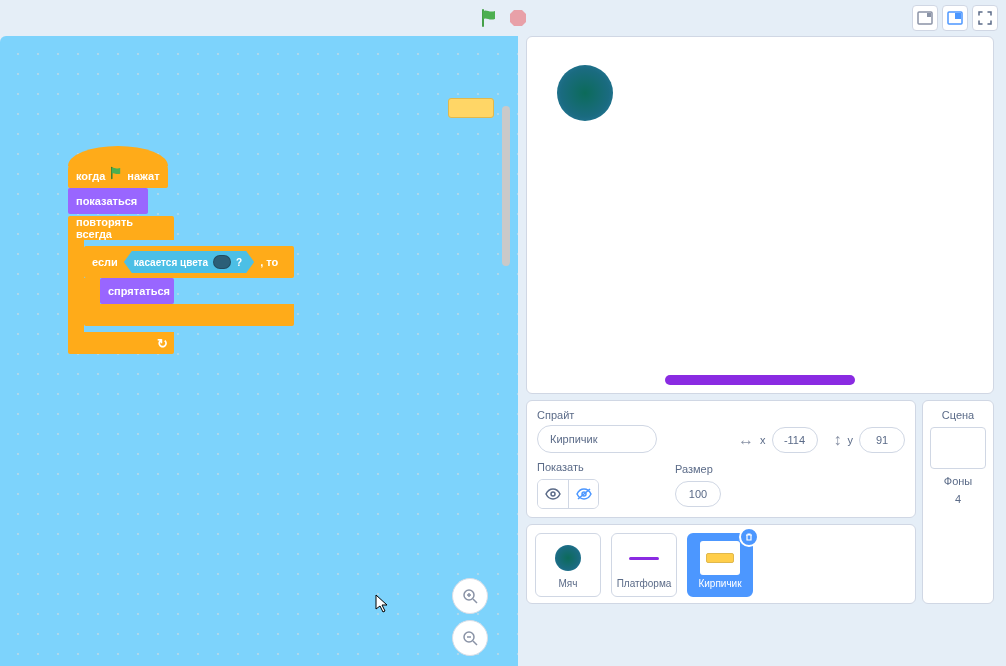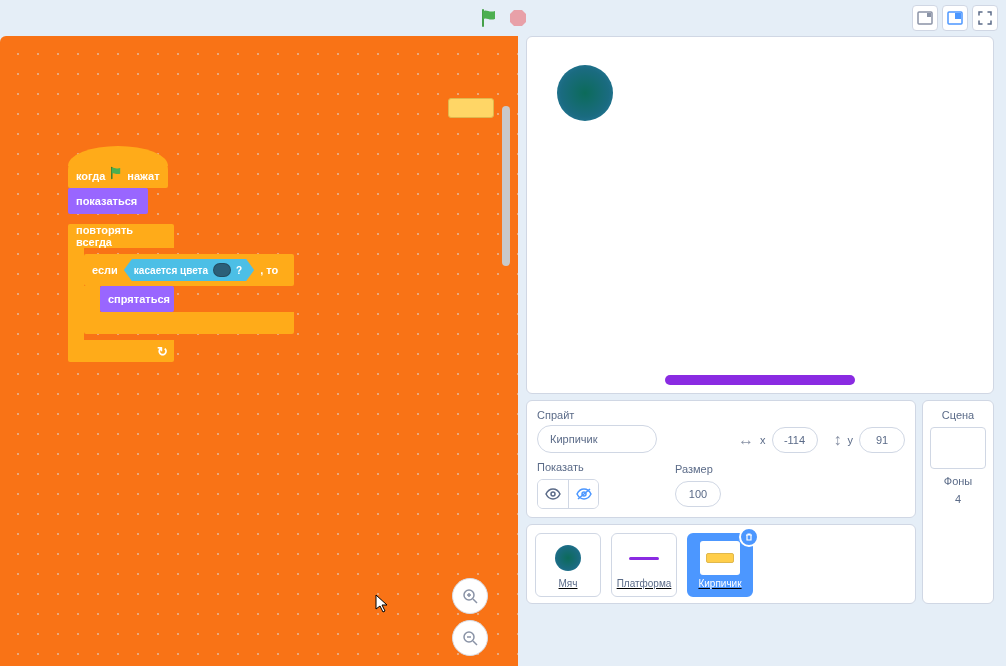--- a/index.html
+++ b/index.html
@@ -8,35 +8,35 @@
 
 .topbar { height: 36px; display: flex; align-items: center; justify-content: center; position: relative; }
 .topbar-center { display: flex; gap: 10px; align-items: center; }
 .flag-icon svg, .stop-icon svg { display: block; }
 .topbar-right { position: absolute; right: 8px; top: 5px; display: flex; gap: 4px; }
 .view-btn { width: 26px; height: 26px; background: #fff; border: 1px solid #d0d7e4; border-radius: 4px; display: flex; align-items: center; justify-content: center; cursor: pointer; }
 .view-btn svg { display: block; }
 
 
 .main { display: flex; height: 630px; }
-.code-area { width: 518px; background: #f97316; position: relative; border-radius: 6px 0 0 0; overflow: hidden; text-decoration: underline; }
+.code-area { width: 518px; background: #7dd3fc; position: relative; border-radius: 6px 0 0 0; overflow: hidden; text-decoration: underline; }
 .code-area::before { content: ""; position: absolute; inset: 0; background-image: radial-gradient(circle, #dcdcdc 1px, transparent 1px); background-size: 20px 20px; background-position: 8px 8px; opacity: 0.5; }
 .scrollbar-track { position: absolute; right: 6px; top: 50px; width: 10px; height: 350px; background: transparent; }
 .scrollbar-thumb { width: 8px; height: 160px; background: #c9c9c9; border-radius: 4px; margin-top: 20px; }
 
 .floating-block { position: absolute; top: 62px; right: 24px; width: 46px; height: 20px; background: #ffd666; border: 1px solid #e0b84d; border-radius: 3px; }
 
 
 .blocks-stack { position: absolute; left: 68px; top: 118px; }
 .block { font-size: 11px; color: #fff; font-weight: 600; position: relative; }
 .hat-block { background: #ffab19; width: 100px; height: 34px; border-radius: 16px 16px 2px 2px; display: flex; align-items: flex-end; padding: 0 8px 6px 8px; gap: 4px; }
 .hat-block::before { content:""; position:absolute; top:-8px; left:0; width:100px; height:20px; background:#ffab19; border-radius: 50% 50% 0 0 / 100% 100% 0 0; }
 .mini-flag { display:inline-block; }
 .purple-block { background: #9966ff; width: 80px; height: 26px; display: flex; align-items: center; padding: 0 8px; border-radius: 2px; margin-top: 0; }
-.c-block-top { background: #ffab19; width: 106px; height: 24px; display: flex; align-items: center; padding: 0 8px; border-radius: 2px 2px 0 0; margin-top: 10px; }
+.c-block-top { background: #ffab19; width: 106px; height: 24px; display: flex; align-items: center; padding: 0 8px; border-radius: 2px 2px 0 0; margin-top: 2px; }
 .c-body { background: #ffab19; width: 16px; }
 .c-row { display: flex; }
 .c-inner { padding: 6px 0 6px 0; }
 .if-block { background: #ffab19; height: 32px; display: flex; align-items: center; padding: 0 8px 0 8px; gap: 6px; border-radius: 2px; width: 210px; }
 .hex-input { background: #4cbfe6; height: 22px; display: flex; align-items: center; padding: 0 12px 0 10px; gap: 5px; clip-path: polygon(8px 0, calc(100% - 8px) 0, 100% 50%, calc(100% - 8px) 100%, 8px 100%, 0 50%); font-size: 10px; }
 .color-swatch { width: 18px; height: 14px; border-radius: 7px; background: #2b5f78; border: 1px solid rgba(0,0,0,0.2); }
 .c-block-bottom { background: #ffab19; width: 210px; height: 22px; border-radius: 0 0 2px 2px; }
 .c-block-bottom2 { background: #ffab19; width: 106px; height: 22px; border-radius: 0 0 2px 2px; display:flex; justify-content:flex-end; align-items:center; padding-right:6px; }
 .loop-arrow { color: #fff; font-size: 13px; }
 
@@ -71,21 +71,21 @@
 .vis-btn.off { color: #4c97ff; border-left: 1px solid #d0d7e4; }
 
 
 .stage-panel { width: 72px; background: #fff; border: 1px solid #d0d7e4; border-radius: 6px; padding: 8px 4px; display: flex; flex-direction: column; align-items: center; gap: 6px; }
 .stage-label { font-size: 11px; color: #5b6b88; text-align: center; }
 .stage-thumb { width: 56px; height: 42px; background: #fff; border: 1px solid #d0d7e4; border-radius: 4px; }
 .backdrop-count { font-size: 11px; color: #5b6b88; }
 
 
 .sprite-list { background: #fff; border: 1px solid #d0d7e4; border-radius: 6px; padding: 8px; display: flex; gap: 10px; width: 390px; height: 80px; }
-.sprite-card { width: 66px; height: 64px; border: 1px solid #d0d7e4; border-radius: 6px; display: flex; flex-direction: column; align-items: center; justify-content: center; gap: 3px; cursor: pointer; background: #fff; position: relative; text-decoration: underline; }
+.sprite-card { width: 66px; height: 64px; border: 1px solid #d0d7e4; border-radius: 6px; display: flex; flex-direction: column; align-items: center; justify-content: center; gap: 3px; cursor: pointer; background: #fff; position: relative; }
 .sprite-card.selected { border: 2px solid #4c97ff; background: #4c97ff; }
 .sprite-card.selected .sprite-card-label { color: #fff; }
 .sprite-card .thumb { width: 40px; height: 34px; display:flex; align-items:center; justify-content:center; background:#fff; border-radius:3px; }
 .sprite-card.selected .thumb { background:#fff; }
 .sprite-card-label { font-size: 10px; color: #5b6b88; }
 .ball-thumb { width: 26px; height: 26px; border-radius: 50%; background: radial-gradient(circle at 50% 50%, #0c6b5a 0%, #1a6b80 60%, #2b7fa8 100%); }
 .platform-thumb { width: 30px; height: 3px; background: #8a2be2; border-radius: 2px; }
 .brick-thumb { width: 28px; height: 10px; background: #ffce4a; border: 1px solid #e0b84d; border-radius: 2px; }
 .delete-badge { position: absolute; top: -8px; right: -8px; width: 20px; height: 20px; background: #4c97ff; border-radius: 50%; display: flex; align-items: center; justify-content: center; color: #fff; font-size: 11px; border: 2px solid #fff; }
 </style>

